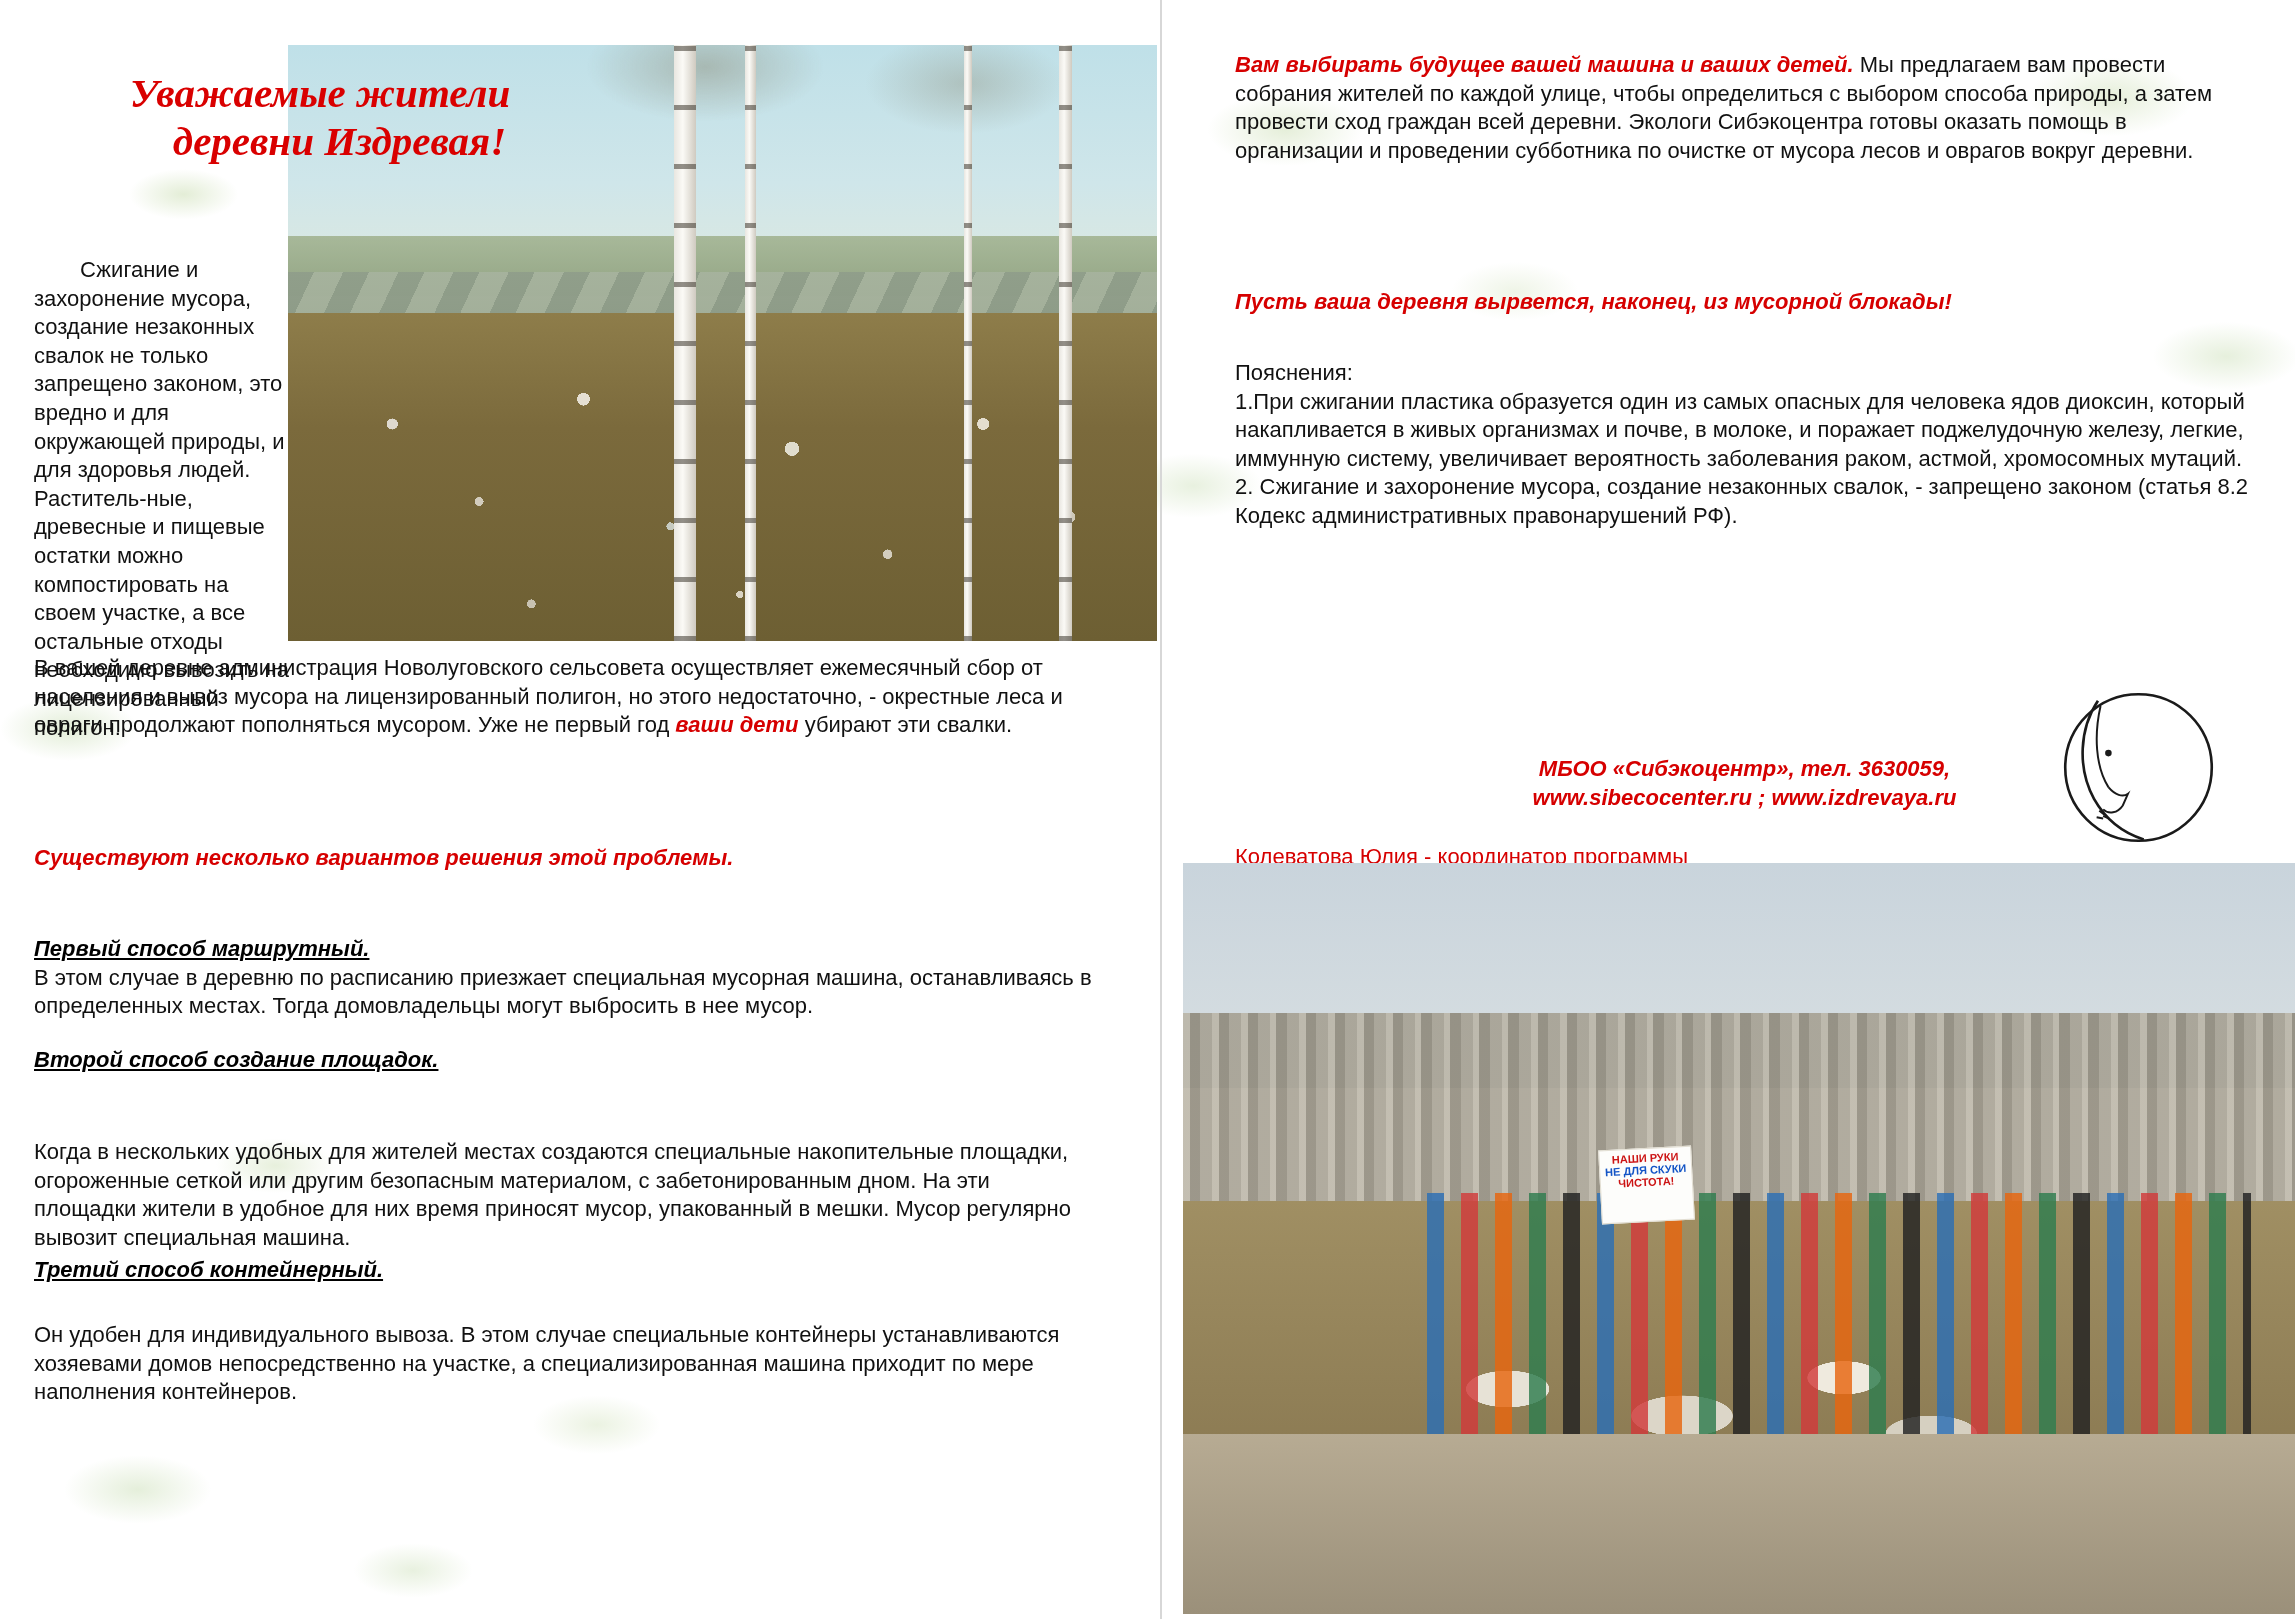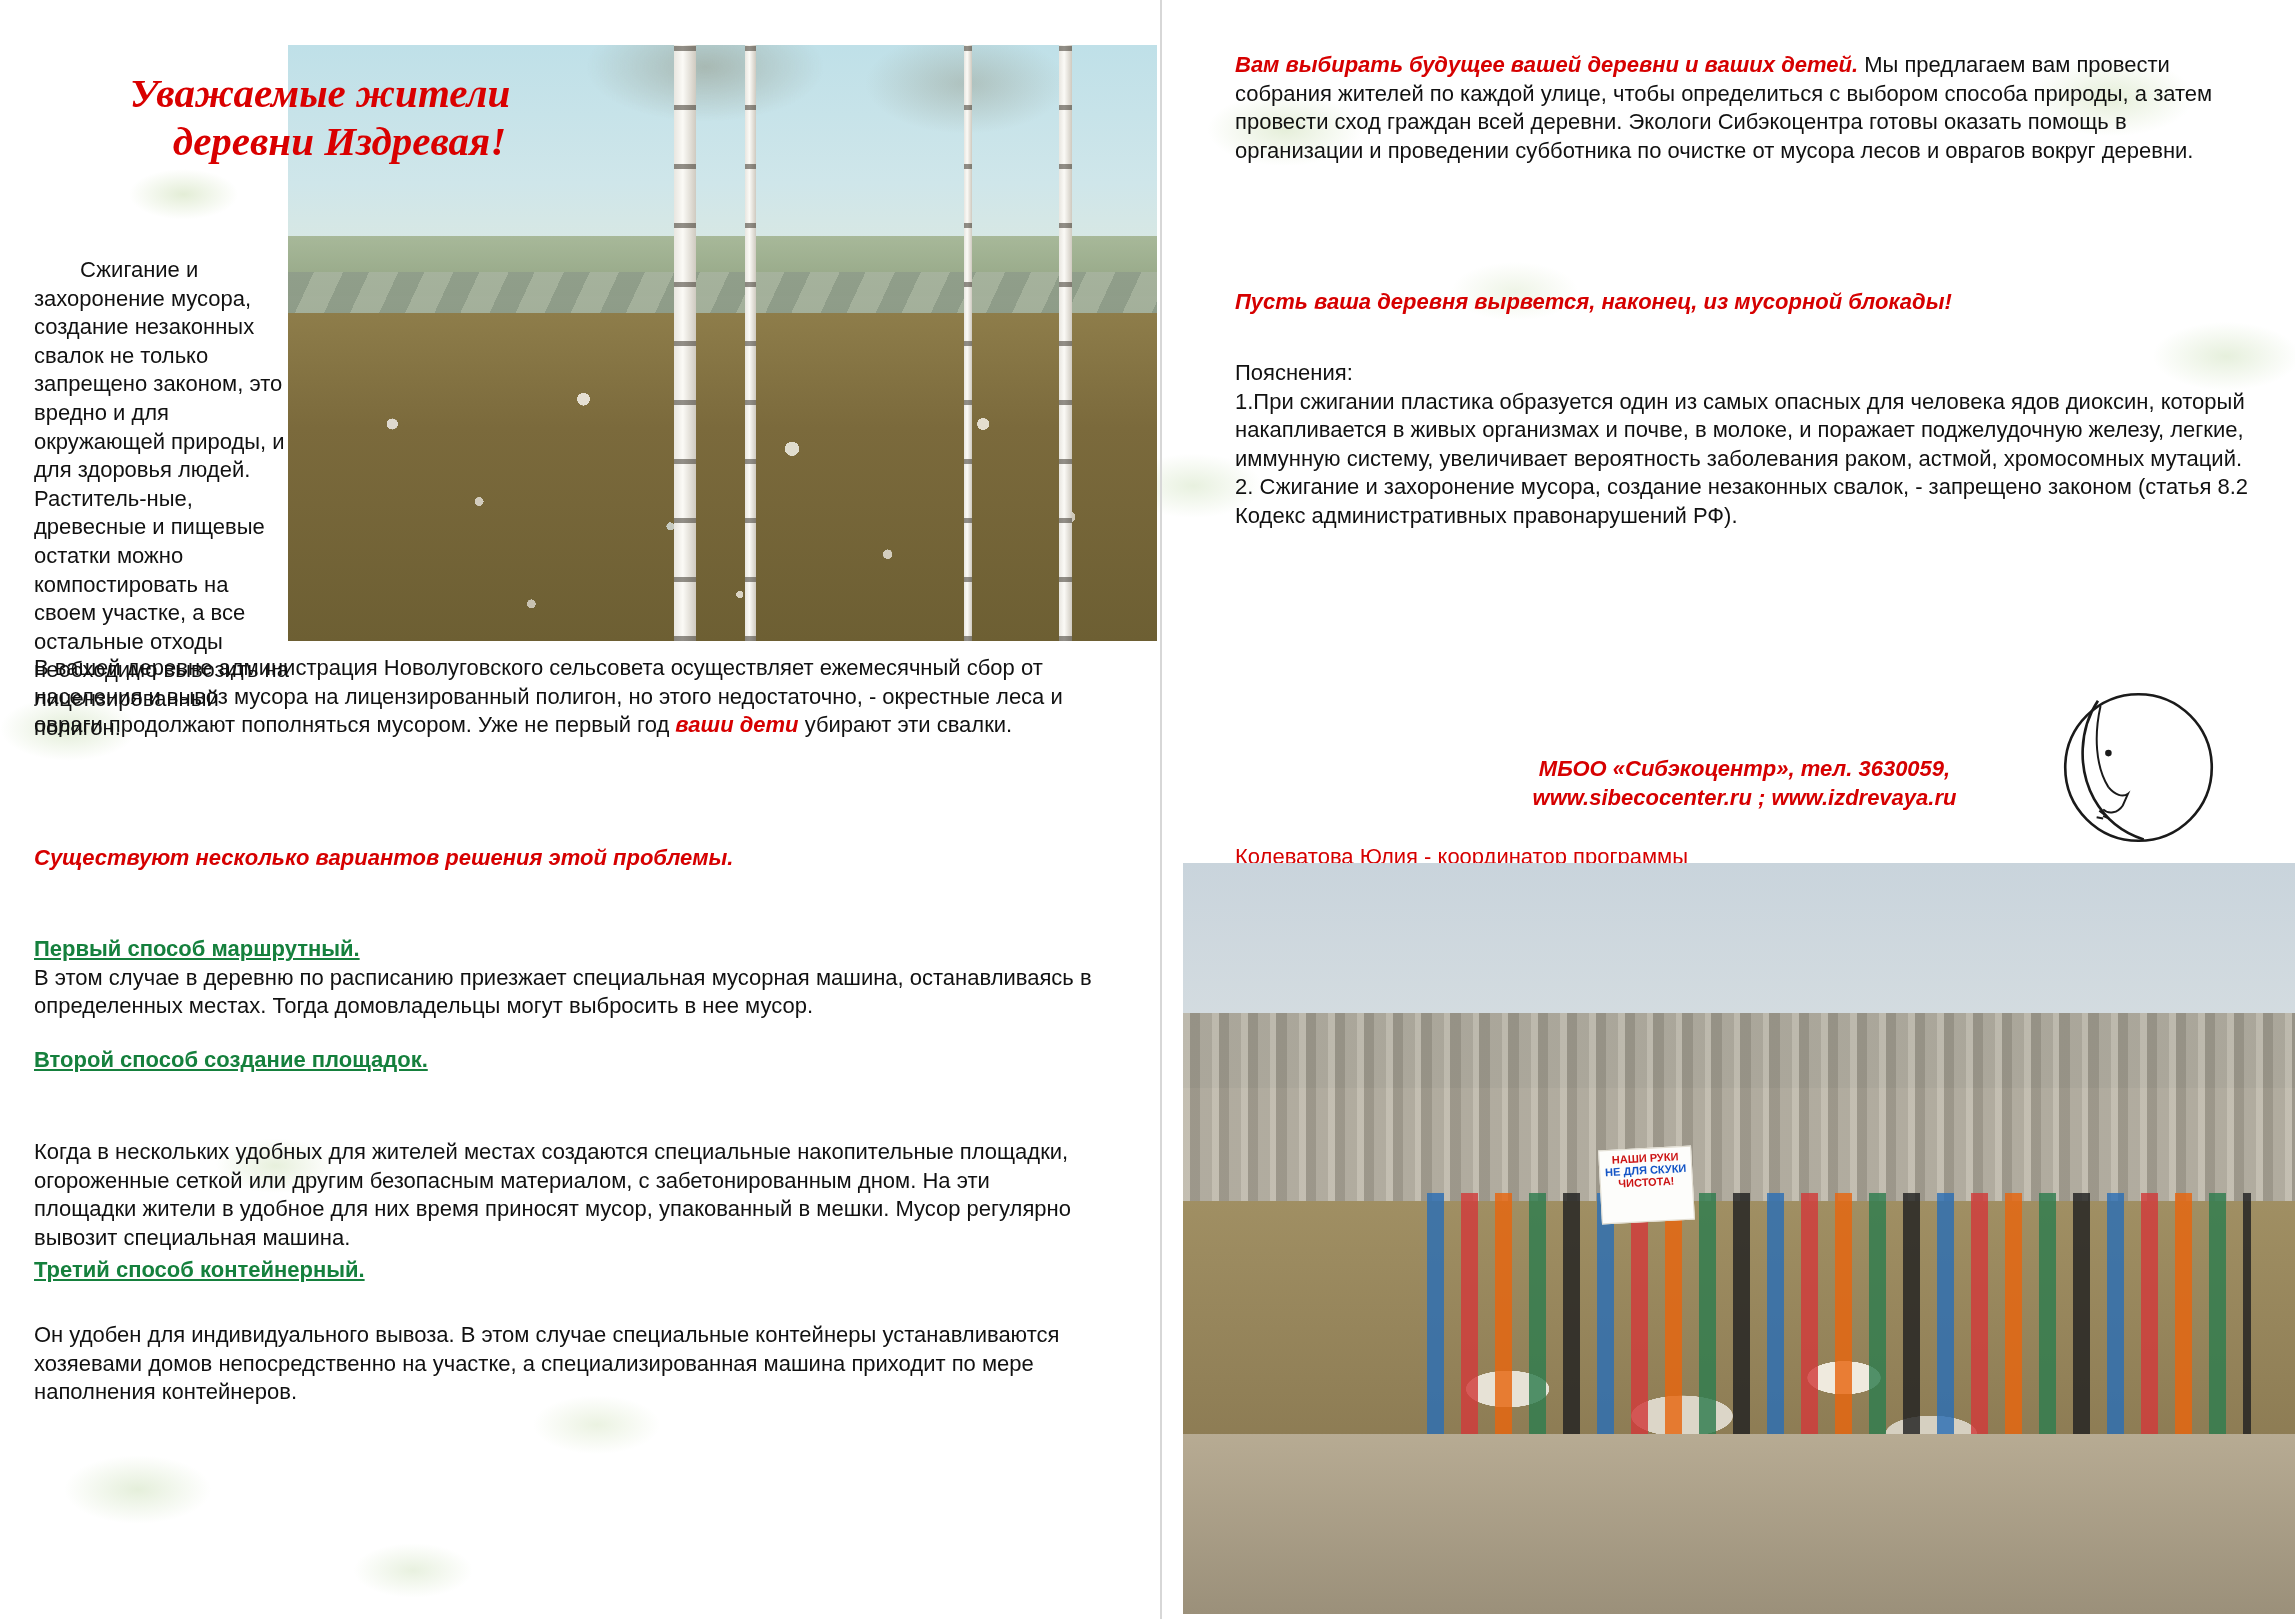--- a/index.html
+++ b/index.html
@@ -132,22 +132,23 @@
   .p5 { left: 34px; top: 1006px; width: 1059px; }
   .p6 { left: 34px; top: 1098px; width: 1059px; }
   .p7 { left: 34px; top: 1281px; width: 1059px; }
 
   .red-bold-italic {
     color: #d60000;
     font-weight: bold;
     font-style: italic;
   }
   .red-underline {
-    color: #15803d;
+    color: #000000;
     font-weight: bold;
+    font-style: italic;
     text-decoration: underline;
   }
   .indent { display:block; text-indent: 46px; }
 
   
   .right-col {
     position: absolute;
     left: 1163px; top: 0;
     width: 1132px; height: 1619px;
   }
@@ -297,21 +298,21 @@
     <div class="body-text p7">
       <div> Он удобен для индивидуального вывоза. В этом случае  специальные контейнеры устанавливаются хозяевами домов непосредственно на участке, а специализированная машина приходит  по мере наполнения контейнеров.</div>
     </div>
   </div>
 
   <div class="divider"></div>
 
   <div class="right-col">
 
     <div class="r-text r1">
-      <span class="red-bold-italic">Вам выбирать будущее вашей деревни и ваших детей.</span><span> Мы предлагаем вам провести собрания жителей по каждой улице, чтобы определиться с выбором способа природы, а затем провести сход граждан всей деревни. Экологи Сибэкоцентра готовы оказать помощь в организации и проведении субботника по очистке от мусора лесов и оврагов вокруг деревни.</span>
+      <span class="red-bold-italic">Вам выбирать будущее вашей машина и ваших детей.</span><span> Мы предлагаем вам провести собрания жителей по каждой улице, чтобы определиться с выбором способа природы, а затем провести сход граждан всей деревни. Экологи Сибэкоцентра готовы оказать помощь в организации и проведении субботника по очистке от мусора лесов и оврагов вокруг деревни.</span>
     </div>
 
     <div class="r-text r2">
       <span class="red-bold-italic">Пусть ваша деревня вырвется, наконец, из мусорной блокады!</span>
     </div>
 
     <div class="r-text r3">
       <div>Пояснения:</div>
       <div>1.При сжигании пластика образуется один из самых опасных для человека ядов диоксин, который накапливается в живых организмах и почве, в молоке, и поражает поджелудочную железу, легкие, иммунную  систему, увеличивает вероятность заболевания раком, астмой, хромосомных мутаций.</div>
       <div> 2. Сжигание и захоронение мусора, создание незаконных свалок, - запрещено законом (статья 8.2 Кодекс административных правонарушений РФ).</div>

